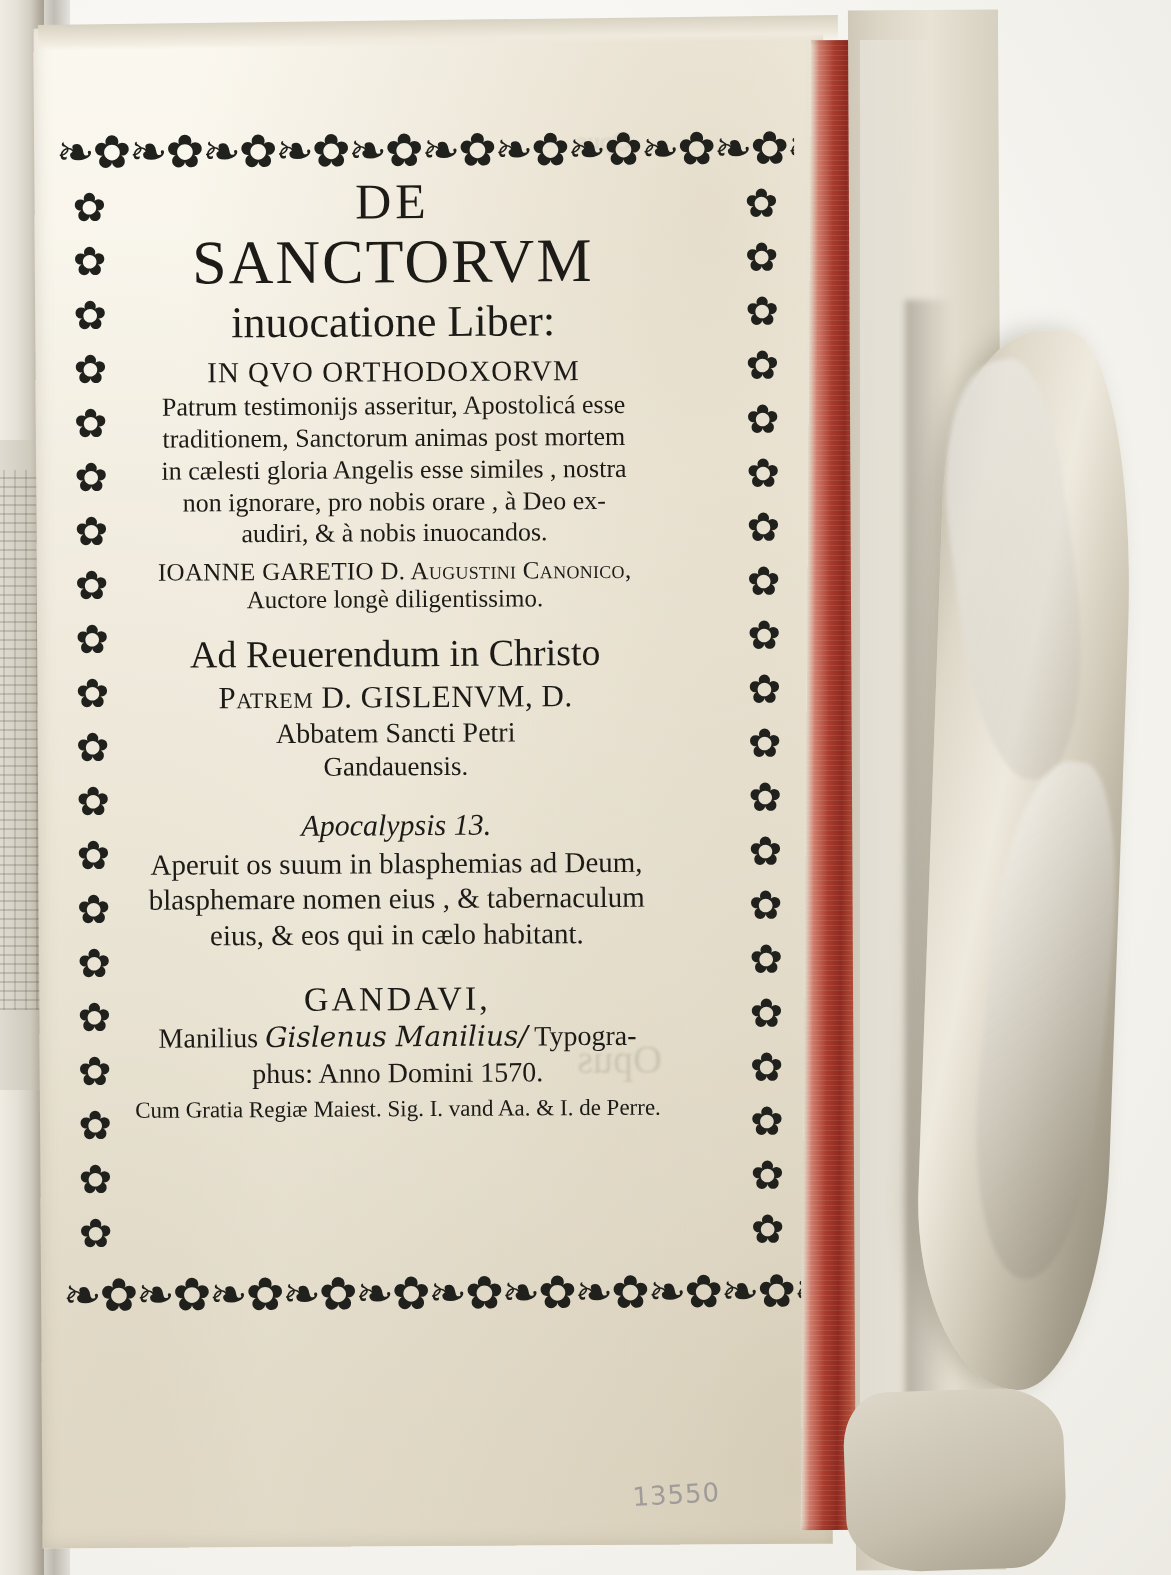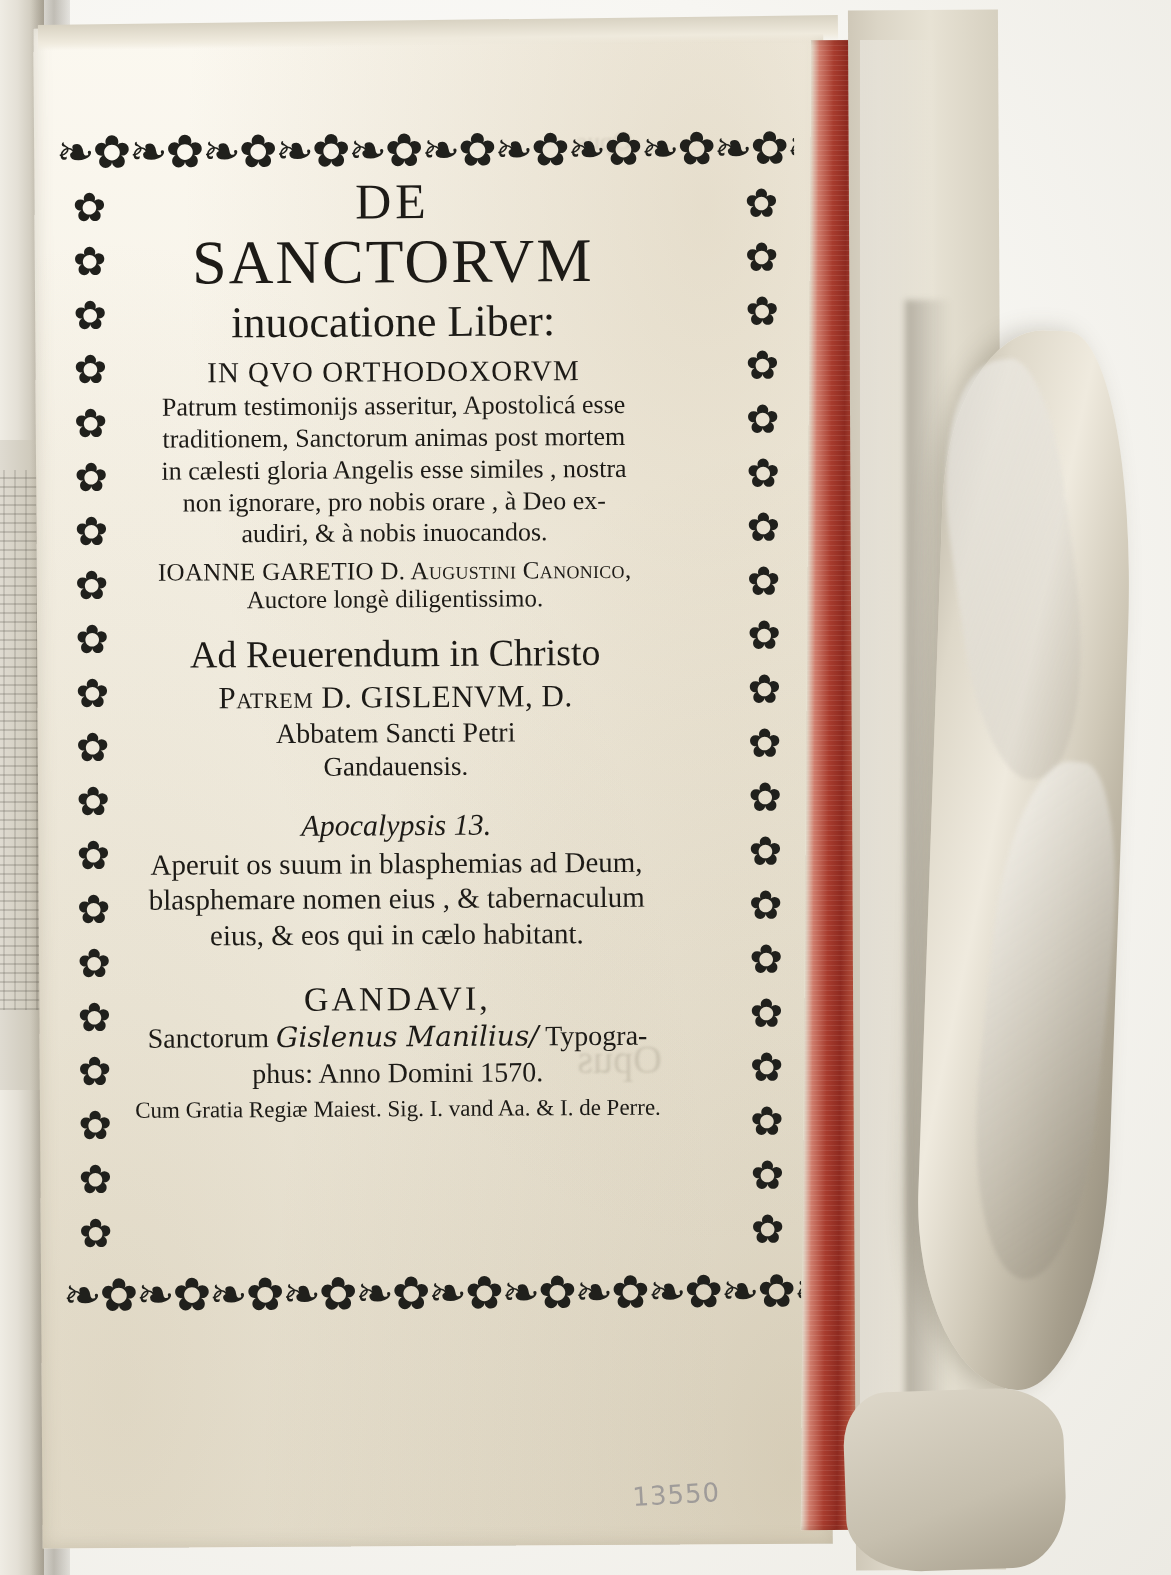--- a/index.html
+++ b/index.html
@@ -442,21 +442,21 @@
 
       <div class="l-apoc">Apocalypsis 13.</div>
       <div class="scripture">
         <div>Aperuit os suum in blasphemias ad Deum,</div>
         <div>blasphemare nomen eius , &amp; tabernaculum</div>
         <div>eius, &amp; eos qui in cælo habitant.</div>
       </div>
 
       <div class="l-place">GANDAVI,</div>
       <div class="l-imprint">
-        <span>Sanctorum </span><span class="script-name">Gislenus Manilius/</span><span> Typogra-</span>
+        <span>Manilius </span><span class="script-name">Gislenus Manilius/</span><span> Typogra-</span>
       </div>
       <div class="l-imprint">phus: Anno Domini 1570.</div>
       <div class="l-priv">Cum Gratia Regiæ Maiest. Sig. I. vand Aa. &amp; I. de Perre.</div>
 
     </div>
 
     <div class="shelfmark">13550</div>
 
   </div>
 </div>

